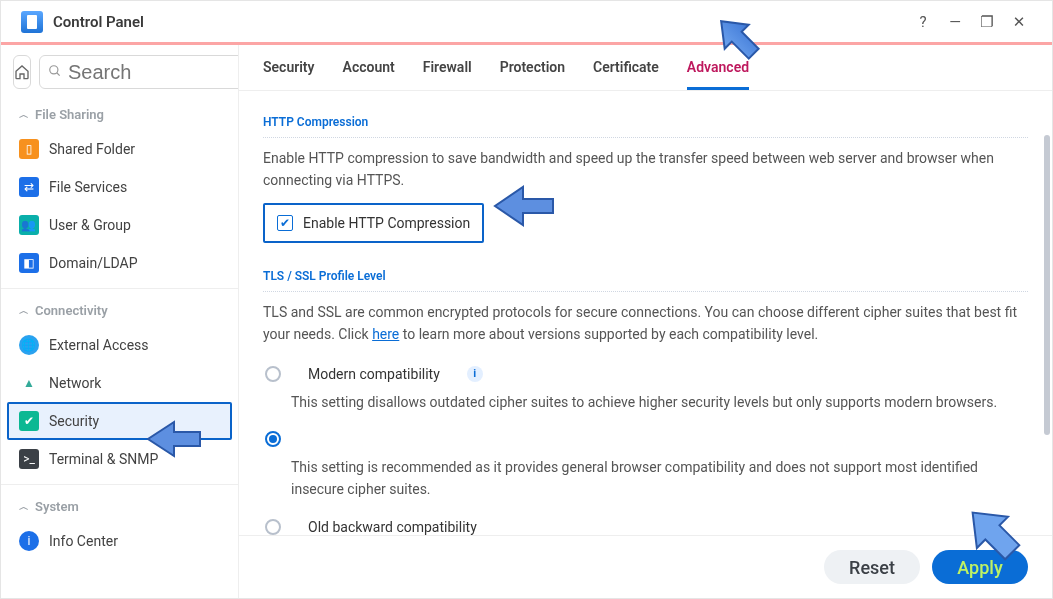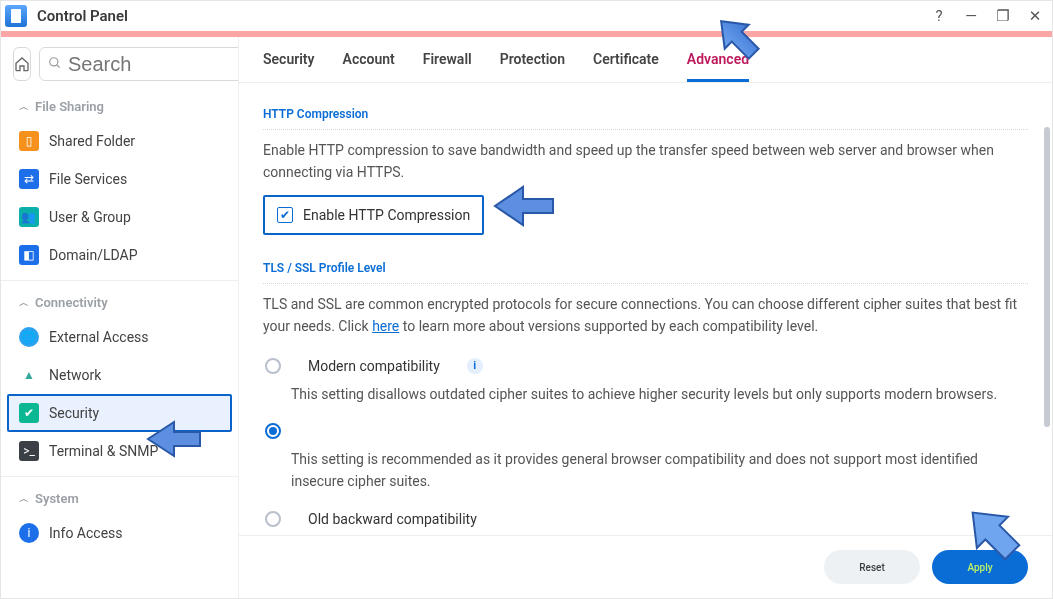--- a/index.html
+++ b/index.html
@@ -1,18 +1,18 @@
 <!DOCTYPE html>
 <html><head>
 <meta charset="utf-8">
 <style>
   * { box-sizing: border-box; margin: 0; padding: 0; }
   body { font-family: -apple-system, BlinkMacSystemFont, "Segoe UI", Roboto, Helvetica, Arial, sans-serif; font-size: 14px; color: #333; background: #fff; }
   .window { width: 1053px; height: 599px; display: flex; flex-direction: column; border: 1px solid #e5e5e5; overflow: hidden; position: relative; }
-  .titlebar { height: 36px; display: flex; align-items: center; padding: 0 4px; border-bottom: 6px solid #fca5a5; }
+  .titlebar { height: 44px; display: flex; align-items: center; padding: 0 20px; border-bottom: 3px solid #fca5a5; }
   .titlebar .app-icon { width: 22px; height: 22px; background: linear-gradient(180deg,#5aa7ff,#1f73d6); border-radius: 3px; margin-right: 10px; position: relative; }
   .titlebar .app-icon::after { content:""; position:absolute; inset:4px 6px; background:#fff; border-radius:1px; }
   .titlebar .title { font-weight: 600; font-size: 15px; color: #3a3a3a; }
   .titlebar .spacer { flex: 1; }
   .win-btn { width: 26px; height: 26px; display: flex; align-items: center; justify-content: center; color: #555; font-size: 15px; cursor: pointer; margin-left: 6px; }
   .body { flex: 1; display: flex; overflow: hidden; }
   .sidebar { width: 238px; border-right: 1px solid #eee; display: flex; flex-direction: column; padding-top: 10px; overflow-y: auto; }
   .sb-row1 { display: flex; align-items: center; padding: 0 12px 10px 12px; gap: 8px; }
   .home-btn { width: 36px; height: 34px; border: 1px solid #d9d9d9; border-radius: 6px; display: flex; align-items: center; justify-content: center; cursor:pointer; color:#666; }
   .search-wrap { flex: 1; height: 34px; border: 1px solid #d9d9d9; border-radius: 6px; display: flex; align-items: center; padding: 0 8px; color: #999; }
@@ -43,21 +43,21 @@
   .chk-row { display: inline-flex; align-items: center; gap: 10px; padding: 10px 12px; border: 2px solid #0a63c9; border-radius: 2px; margin-bottom: 18px; }
   .chk { width: 16px; height: 16px; border: 1px solid #0a6dd6; border-radius: 2px; display:flex; align-items:center; justify-content:center; color:#0a6dd6; font-size: 12px; }
   .link { color: #0a6dd6; text-decoration: underline; cursor: pointer; }
   .opt { display: flex; align-items: center; gap: 27px; padding: 8px 2px; }
   .radio { width: 16px; height: 16px; border: 2px solid #b8c0cc; border-radius: 50%; display:flex; align-items:center; justify-content:center; }
   .radio.sel { border-color:#0a6dd6; }
   .radio.sel::after { content:""; width:8px; height:8px; background:#0a6dd6; border-radius:50%; }
   .info-icon { width:16px; height:16px; border-radius:50%; background:#e3efff; color:#0a6dd6; font-size:11px; display:flex; align-items:center; justify-content:center; font-weight:700; }
   .opt-desc { color:#555; line-height:1.55; padding: 2px 0 10px 28px; }
   .footer { display:flex; justify-content:flex-end; gap:12px; padding: 14px 24px; border-top: 1px solid #eee; }
-  .btn { min-width:96px; height:34px; border-radius:17px; display:flex; align-items:center; justify-content:center; font-weight:500; cursor:pointer; font-size:10px; }
+  .btn { min-width:96px; height:34px; border-radius:17px; display:flex; align-items:center; justify-content:center; font-weight:500; cursor:pointer; font-size:18px; }
   .btn-secondary { background:#eef1f4; color:#3b4046; }
   .btn-primary { background:#0a6dd6; color:#bef264; }
   .arrow { position:absolute; pointer-events:none; }
   .scrollbar-thumb { position:absolute; right:2px; width:6px; background:#c5cad3; border-radius:3px; }
 </style>
 </head>
 <body>
 
 <div class="window">
 
@@ -136,21 +136,21 @@
       </div>
 
       <div class="divider"></div>
 
       <div class="sb-group-header">
         <span class="chev">︿</span>
         <span>System</span>
       </div>
       <div class="sb-item">
         <span class="sb-icon ic-info">i</span>
-        <span>Info Access</span>
+        <span>Info Center</span>
       </div>
     </div>
 
     <div class="main">
       <div class="tabs">
         <div class="tab">Security</div>
         <div class="tab">Account</div>
         <div class="tab">Firewall</div>
         <div class="tab">Protection</div>
         <div class="tab">Certificate</div>

